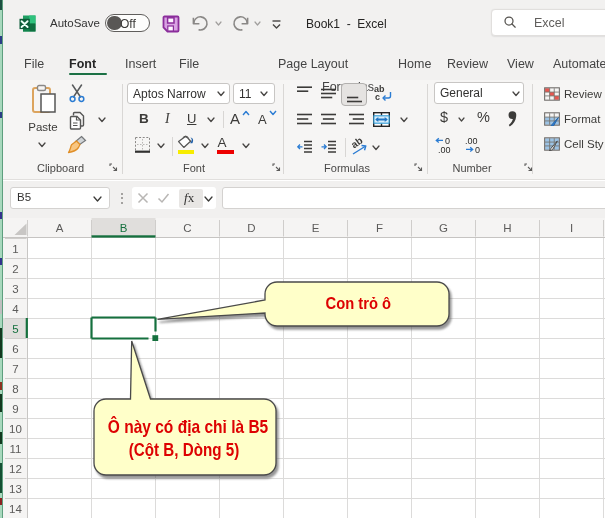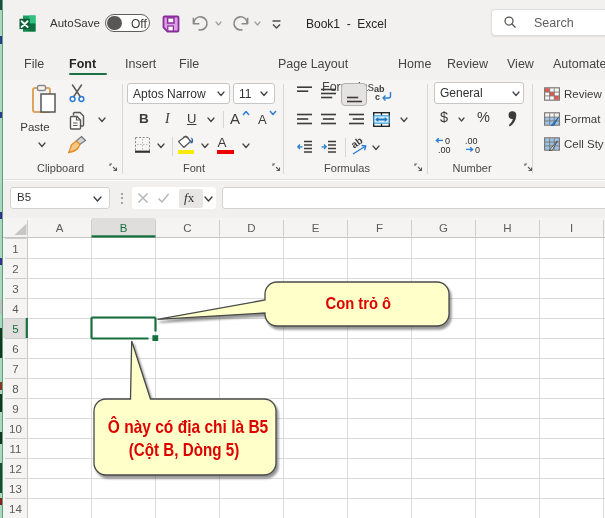--- a/index.html
+++ b/index.html
@@ -28,21 +28,21 @@
 <rect x="4" y="0.5" width="12.5" height="16" fill="#1e9e62"></rect>
 <rect x="10.2" y="0.5" width="6.3" height="8" fill="#2fc27d"></rect>
 <rect x="10.2" y="8.5" width="6.3" height="8" fill="#0f7040"></rect>
 <rect x="4" y="8.5" width="6.2" height="8" fill="#12834c"></rect>
 <rect x="0.5" y="3.8" width="10.3" height="10.3" fill="#0d5c38"></rect>
 <path d="M2.6 6.2 L8.6 12 M8.6 6.2 L2.6 12" stroke="#ecfef5" stroke-width="1.9" stroke-linecap="round"></path>
 </svg>
 <div style="position:absolute;left:50px;top:16.5px;font:400 11.5px 'Liberation Sans',sans-serif;color:#333;white-space:nowrap;">AutoSave</div>
 <div class="abs" style="left:104.5px;top:13.8px;width:45px;height:18px;border:1px solid #605e5c;border-radius:10px;background:#fdfdfc"></div>
 <div class="abs" style="left:107.2px;top:15.6px;width:14.4px;height:14.4px;border-radius:50%;background:#595755"></div>
-<div style="position:absolute;left:131px;top:16.5px;font:400 12px 'Liberation Sans',sans-serif;color:#3a3937;white-space:nowrap;">Off</div>
+<div style="position:absolute;left:120px;top:16.5px;font:400 12px 'Liberation Sans',sans-serif;color:#3a3937;white-space:nowrap;">Off</div>
 <svg class="abs" style="left:162px;top:14.5px" width="18" height="18" viewBox="0 0 18 18">
 <path d="M1.5 2.5 a1 1 0 0 1 1 -1 h13 a1 1 0 0 1 1 1 v13 a1 1 0 0 1 -1 1 H5.5 L1.5 12.5 Z" fill="#d9a3e3" stroke="#8b2d9b" stroke-width="1.8"></path>
 <rect x="5.6" y="2.8" width="6.4" height="5.2" fill="#fdf6ff" stroke="#8b2d9b" stroke-width="1.5"></rect>
 <rect x="5.8" y="11" width="5.6" height="5" fill="#fdf6ff" stroke="#8b2d9b" stroke-width="1.2"></rect>
 </svg>
 <svg class="abs" style="left:190px;top:14px" width="22" height="20" viewBox="0 0 22 20">
 <path d="M3.4 3.8 L3.4 9.8 L9.4 9.8" fill="none" stroke="#8a8886" stroke-width="1.6" stroke-linejoin="round"></path>
 <path d="M3.8 9.2 A 6.6 6.6 0 1 1 9.2 15.9" fill="none" stroke="#8a8886" stroke-width="1.6" stroke-linecap="round"></path>
 </svg>
 <svg style="position:absolute;left:215px;top:21px" width="7" height="6" viewBox="0 0 7 6">
@@ -58,42 +58,42 @@
 <svg class="abs" style="left:271px;top:19px" width="11" height="11" viewBox="0 0 11 11">
 <path d="M1.5 2 H9.5" stroke="#484644" stroke-width="1.4"></path>
 <path d="M2 5.5 L5.5 9 L9 5.5" fill="none" stroke="#484644" stroke-width="1.4" stroke-linejoin="round"></path>
 </svg>
 <div style="position:absolute;left:306px;top:17px;font:400 12px 'Liberation Sans',sans-serif;color:#252423;white-space:nowrap;">Book1&nbsp; -&nbsp; Excel</div>
 <div class="abs" style="left:491px;top:8.5px;width:130px;height:27px;background:#fff;border:1px solid #e1dfdd;border-radius:4px;box-shadow:0 0.5px 1.5px rgba(0,0,0,0.08)"></div>
 <svg class="abs" style="left:503px;top:15px" width="14" height="14" viewBox="0 0 14 14">
 <circle cx="6" cy="6" r="4" fill="none" stroke="#55534f" stroke-width="1.25"></circle>
 <path d="M9 9 L12.2 12.2" stroke="#55534f" stroke-width="1.25" stroke-linecap="round"></path>
 </svg>
-<div style="position:absolute;left:534px;top:15.5px;font:400 12.5px 'Liberation Sans',sans-serif;color:#605e5c;white-space:nowrap;">Search</div>
+<div style="position:absolute;left:534px;top:15.5px;font:400 12.5px 'Liberation Sans',sans-serif;color:#605e5c;white-space:nowrap;">Excel</div>
 <div style="position:absolute;left:24px;top:56.5px;font:400 12.5px 'Liberation Sans',sans-serif;color:#444;white-space:nowrap;">File</div>
 <div style="position:absolute;left:69px;top:56.5px;font:600 12.5px 'Liberation Sans',sans-serif;color:#262626;white-space:nowrap;">Font</div>
 <div style="position:absolute;left:125px;top:56.5px;font:400 12.5px 'Liberation Sans',sans-serif;color:#444;white-space:nowrap;">Insert</div>
 <div style="position:absolute;left:179px;top:56.5px;font:400 12.5px 'Liberation Sans',sans-serif;color:#444;white-space:nowrap;">File</div>
 <div style="position:absolute;left:230px;top:56.5px;font:400 12.5px 'Liberation Sans',sans-serif;color:#444;white-space:nowrap;margin-left:48px;">Page Layout</div>
 <div style="position:absolute;left:322px;top:56.5px;font:400 12.5px 'Liberation Sans',sans-serif;color:#444;white-space:nowrap;margin-top:23px;">Formulas</div>
 <div style="position:absolute;left:398px;top:56.5px;font:400 12.5px 'Liberation Sans',sans-serif;color:#444;white-space:nowrap;">Home</div>
 <div style="position:absolute;left:447px;top:56.5px;font:400 12.5px 'Liberation Sans',sans-serif;color:#444;white-space:nowrap;">Review</div>
 <div style="position:absolute;left:507px;top:56.5px;font:400 12.5px 'Liberation Sans',sans-serif;color:#444;white-space:nowrap;">View</div>
 <div style="position:absolute;left:553px;top:56.5px;font:400 12.5px 'Liberation Sans',sans-serif;color:#444;white-space:nowrap;">Automate</div>
 <div class="abs" style="left:69px;top:72.5px;width:38px;height:2.6px;background:#1b7044;border-radius:2px"></div>
 <div style="position:absolute;left:121.5px;top:84px;width:1px;height:90px;background:#d9d7d5"></div>
 <div style="position:absolute;left:283px;top:84px;width:1px;height:90px;background:#d9d7d5"></div>
 <div style="position:absolute;left:426.5px;top:84px;width:1px;height:90px;background:#d9d7d5"></div>
 <div style="position:absolute;left:531.5px;top:84px;width:1px;height:90px;background:#d9d7d5"></div>
 <svg class="abs" style="left:30px;top:84px" width="30" height="33" viewBox="0 0 30 33">
 <rect x="3" y="4" width="17" height="24" rx="2" fill="none" stroke="#dca45e" stroke-width="2"></rect>
 <rect x="7.5" y="1.5" width="8" height="5" rx="1.5" fill="#f6f5f4" stroke="#8a8886" stroke-width="1.4"></rect>
 <rect x="11" y="10" width="14" height="18" fill="#fff" stroke="#565655" stroke-width="1.5"></rect>
 </svg>
-<div style="position:absolute;left:35px;top:121px;transform:translateX(-50%);font:400 11.5px 'Liberation Sans',sans-serif;color:#3c3b39;white-space:nowrap;">Paste</div>
+<div style="position:absolute;left:43px;top:121px;transform:translateX(-50%);font:400 11.5px 'Liberation Sans',sans-serif;color:#3c3b39;white-space:nowrap;">Paste</div>
 <svg style="position:absolute;left:38px;top:141.5px" width="8" height="6.5" viewBox="0 0 8 6.5">
     <path d="M1 1 L4.0 4.5 L7 1" fill="none" stroke="#484644" stroke-width="1.3" stroke-linecap="round" stroke-linejoin="round"></path>
   </svg>
 <svg class="abs" style="left:69px;top:84px" width="16" height="19" viewBox="0 0 16 19">
 <path d="M3.5 1 L11.5 13" stroke="#585a5c" stroke-width="1.5" stroke-linecap="round"></path>
 <path d="M12.5 1 L4.5 13" stroke="#585a5c" stroke-width="1.5" stroke-linecap="round"></path>
 <circle cx="3.6" cy="15" r="2.4" fill="none" stroke="#2b7cd3" stroke-width="1.5"></circle>
 <circle cx="12.4" cy="15" r="2.4" fill="none" stroke="#2b7cd3" stroke-width="1.5"></circle>
 </svg>
 <svg class="abs" style="left:69px;top:111px" width="18" height="19" viewBox="0 0 18 19">

